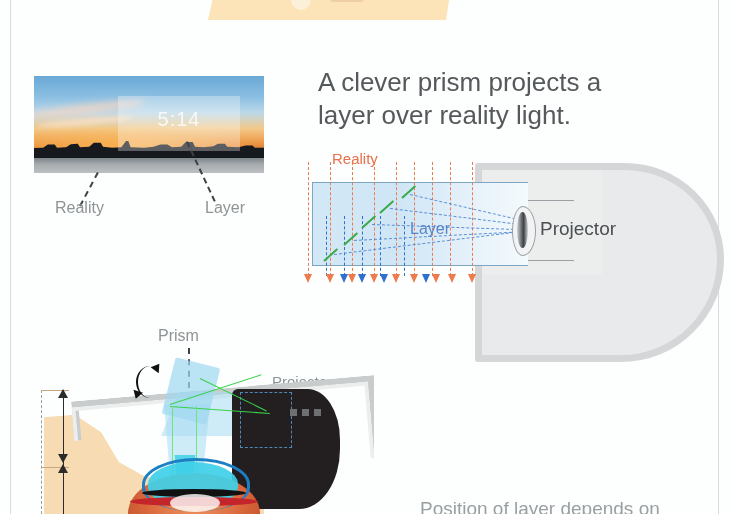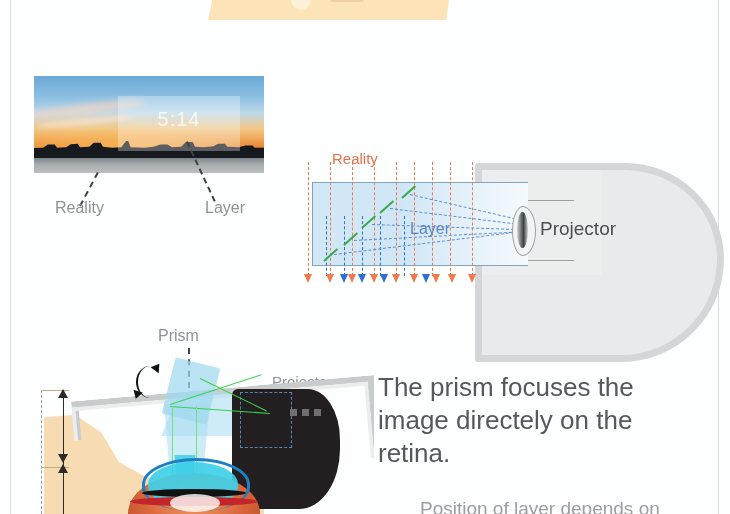--- a/index.html
+++ b/index.html
@@ -180,21 +180,21 @@
     <div class="water"></div>
     <div class="layer-rect"></div>
     <div class="layer-time">5:14</div>
   </div>
 
   <div class="leader lead-reality"></div>
   <div class="leader lead-layer"></div>
   <div class="cap cap-reality">Reality</div>
   <div class="cap cap-layer">Layer</div>
 
-  <div class="headline headline-2">The prism focuses the image directely on the retina.</div>
+  <div class="headline headline-1">A clever prism projects a layer over reality light.</div>
   <div class="sub-cut">Position of layer depends on</div>
 
   <div class="schem">
     <div class="reality-lbl">Reality</div>
 
     <div class="glasses"></div>
     <div class="glasses-in"></div>
 
     <div class="slab"></div>
 

